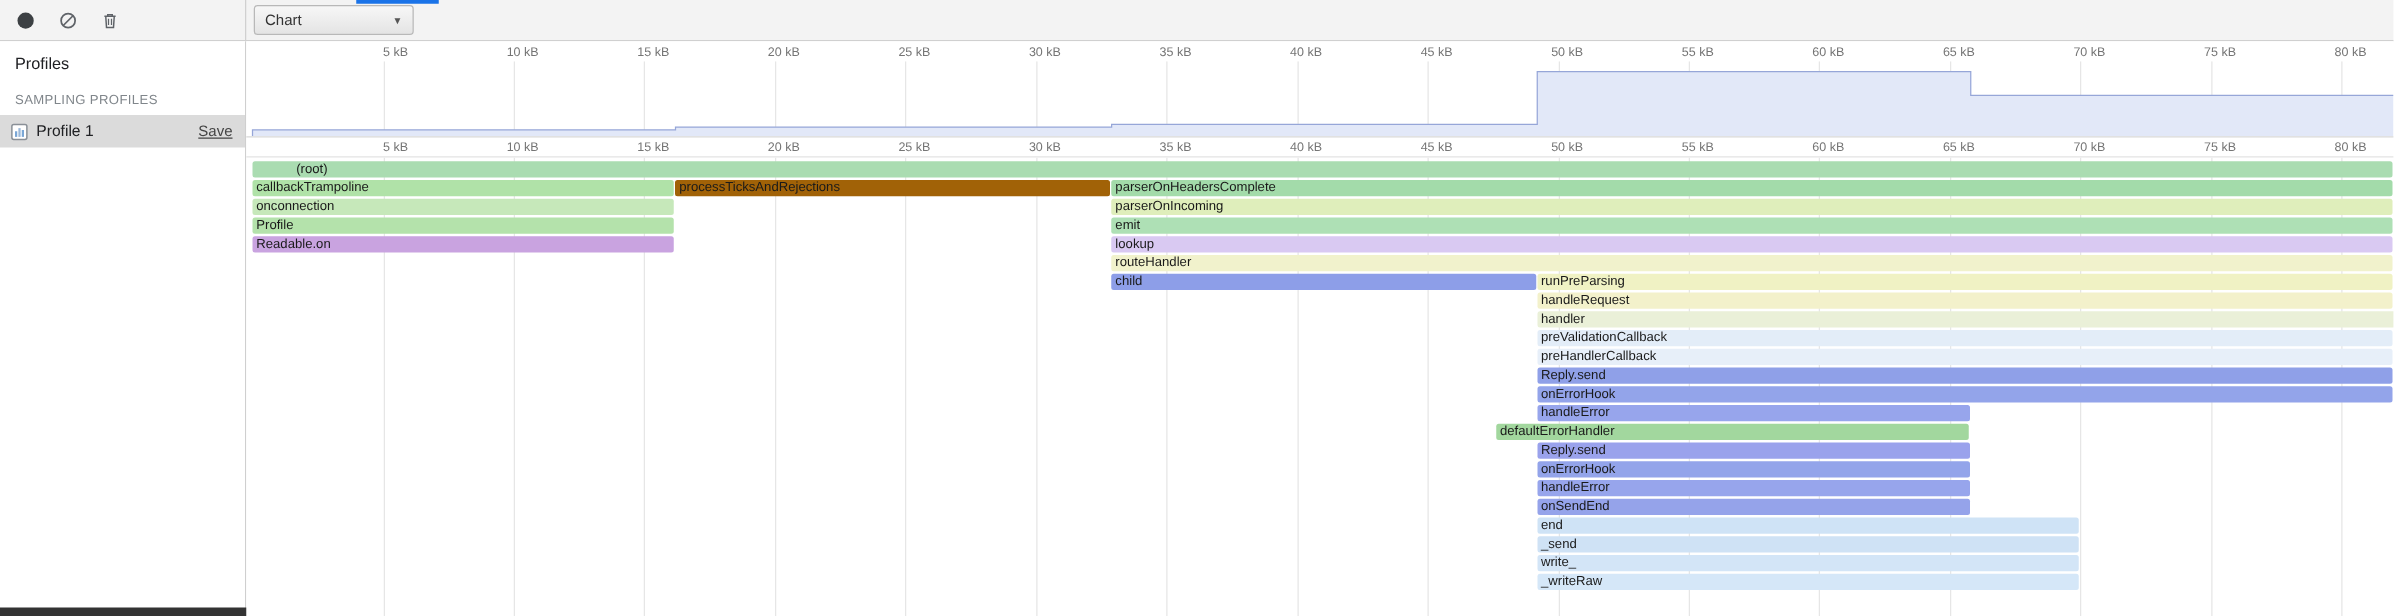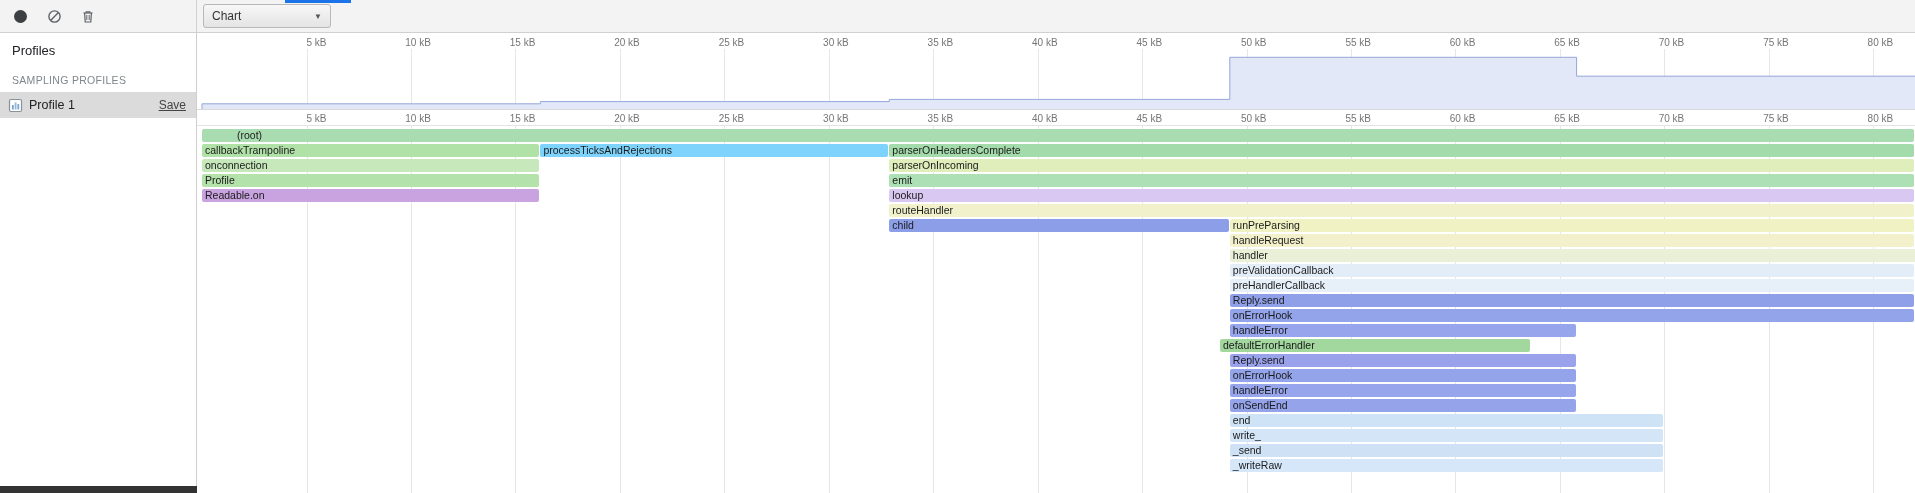--- a/index.html
+++ b/index.html
@@ -178,21 +178,21 @@
         <div id="flame-rows">
             <div class="flame-row">
               <div class="frame-bar" style="left: 5px; width: 1712px; background: rgb(170, 220, 177); padding-left: 32px;">
                 <span class="frame-label">(root)</span>
               </div>
             </div>
             <div class="flame-row">
               <div class="frame-bar" style="left: 5px; width: 337.4px; background: rgb(176, 226, 168);">
                 <span class="frame-label">callbackTrampoline</span>
               </div>
-              <div class="frame-bar" style="left: 343.4px; width: 347.9px; background: #7dd3fc;">
+              <div class="frame-bar" style="left: 343.4px; width: 347.9px; background: #a16207;">
                 <span class="frame-label">processTicksAndRejections</span>
               </div>
               <div class="frame-bar" style="left: 692.3px; width: 1024.7px; background: rgb(163, 219, 170);">
                 <span class="frame-label">parserOnHeadersComplete</span>
               </div>
             </div>
             <div class="flame-row">
               <div class="frame-bar" style="left: 5px; width: 337.4px; background: rgb(198, 232, 186);">
                 <span class="frame-label">onconnection</span>
               </div>
@@ -258,21 +258,21 @@
               <div class="frame-bar" style="left: 1032.8px; width: 684.2px; background: rgb(147, 164, 234);">
                 <span class="frame-label">onErrorHook</span>
               </div>
             </div>
             <div class="flame-row">
               <div class="frame-bar" style="left: 1032.8px; width: 345.8px; background: rgb(151, 165, 236);">
                 <span class="frame-label">handleError</span>
               </div>
             </div>
             <div class="flame-row">
-              <div class="frame-bar" style="left: 1023px; width: 310px; background: rgb(162, 215, 158);">
+              <div class="frame-bar" style="left: 1000px; width: 378px; background: rgb(162, 215, 158);">
                 <span class="frame-label">defaultErrorHandler</span>
               </div>
             </div>
             <div class="flame-row">
               <div class="frame-bar" style="left: 1032.8px; width: 345.8px; background: rgb(154, 162, 236);">
                 <span class="frame-label">Reply.send</span>
               </div>
             </div>
             <div class="flame-row">
               <div class="frame-bar" style="left: 1032.8px; width: 345.8px; background: rgb(147, 164, 234);">
@@ -288,30 +288,30 @@
               <div class="frame-bar" style="left: 1032.8px; width: 345.8px; background: rgb(149, 163, 234);">
                 <span class="frame-label">onSendEnd</span>
               </div>
             </div>
             <div class="flame-row">
               <div class="frame-bar" style="left: 1032.8px; width: 433.5px; background: rgb(207, 227, 246);">
                 <span class="frame-label">end</span>
               </div>
             </div>
             <div class="flame-row">
+              <div class="frame-bar" style="left: 1032.8px; width: 433.5px; background: rgb(207, 226, 245);">
+                <span class="frame-label">_send</span>
+              </div>
+            </div>
+            <div class="flame-row">
               <div class="frame-bar" style="left: 1032.8px; width: 433.5px; background: rgb(211, 229, 247);">
                 <span class="frame-label">write_</span>
               </div>
             </div>
             <div class="flame-row">
-              <div class="frame-bar" style="left: 1032.8px; width: 433.5px; background: rgb(207, 226, 245);">
-                <span class="frame-label">_send</span>
-              </div>
-            </div>
-            <div class="flame-row">
               <div class="frame-bar" style="left: 1032.8px; width: 433.5px; background: rgb(213, 231, 248);">
                 <span class="frame-label">_writeRaw</span>
               </div>
             </div>
           </div>
       </div>
     </main>
 
   </div>
 

